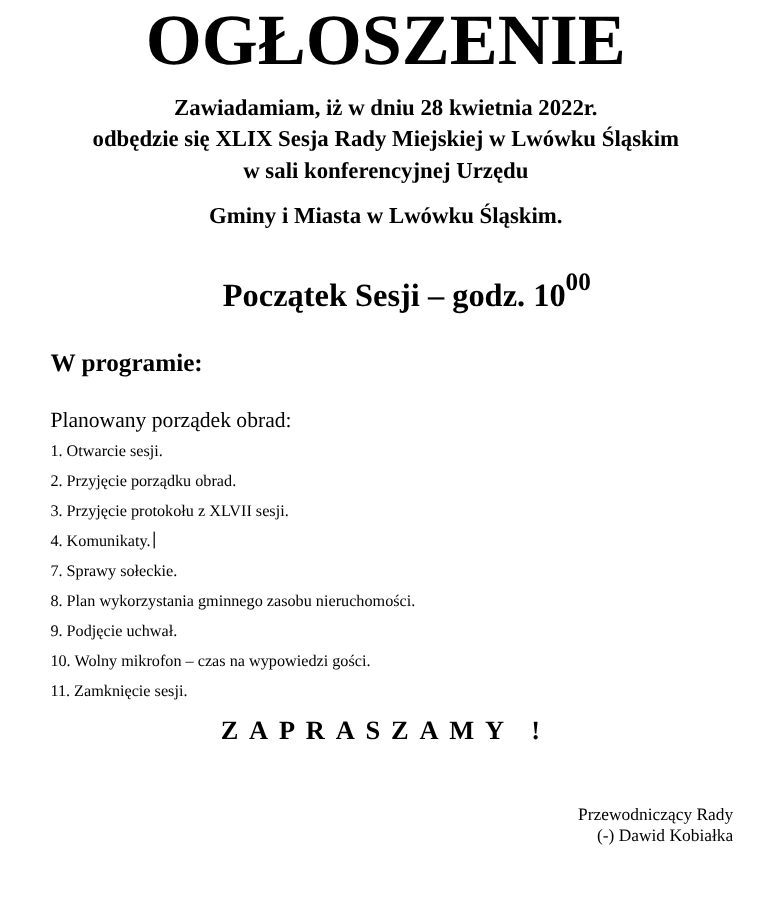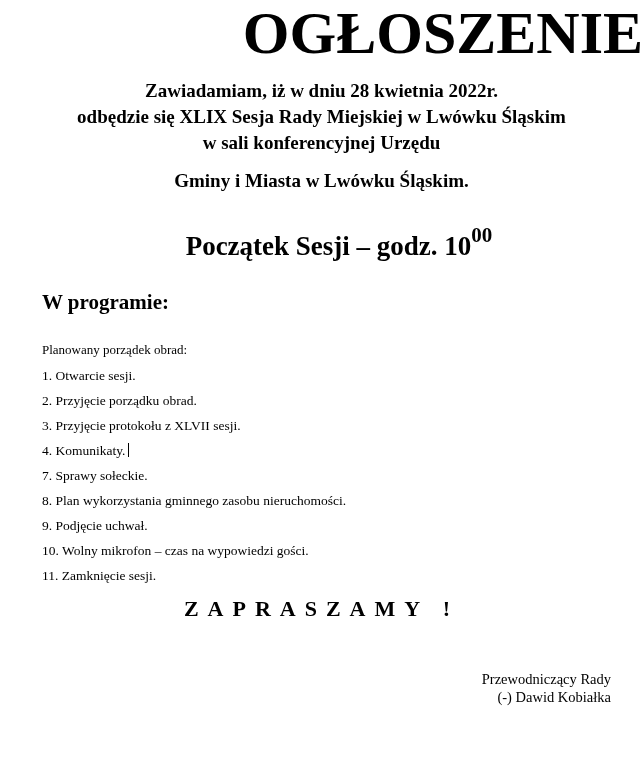--- a/index.html
+++ b/index.html
@@ -13,21 +13,21 @@
     width: 643px;
     height: 768px;
     background: #ffffff;
     color: #000000;
     font-family: "Liberation Serif", "DejaVu Serif", serif;
     overflow: hidden;
     box-sizing: border-box;
   }
   .doc-title {
     margin: 8px 0 16px 0;
-    text-align: right;
+    text-align: center;
     font-size: 60px;
     line-height: 50px;
     font-weight: 700;
     letter-spacing: 0px;
   }
   .intro {
     margin: 20px 0 0 0;
     text-align: center;
     font-weight: 700;
     font-size: 19px;
@@ -58,21 +58,21 @@
     line-height: 0;
   }
   .program-heading {
     margin: 26px 0 0 42px;
     font-weight: 700;
     font-size: 21px;
     line-height: 24px;
   }
   .agenda-intro {
     margin: 28px 4px 0 42px;
-    font-size: 13px;
+    font-size: 18px;
     line-height: 16px;
   }
   .agenda {
     margin: 10px 0 11px 42px;
   }
   .agenda-item {
     font-size: 13.5px;
     line-height: 16px;
     margin-bottom: 9px;
     white-space: nowrap;

